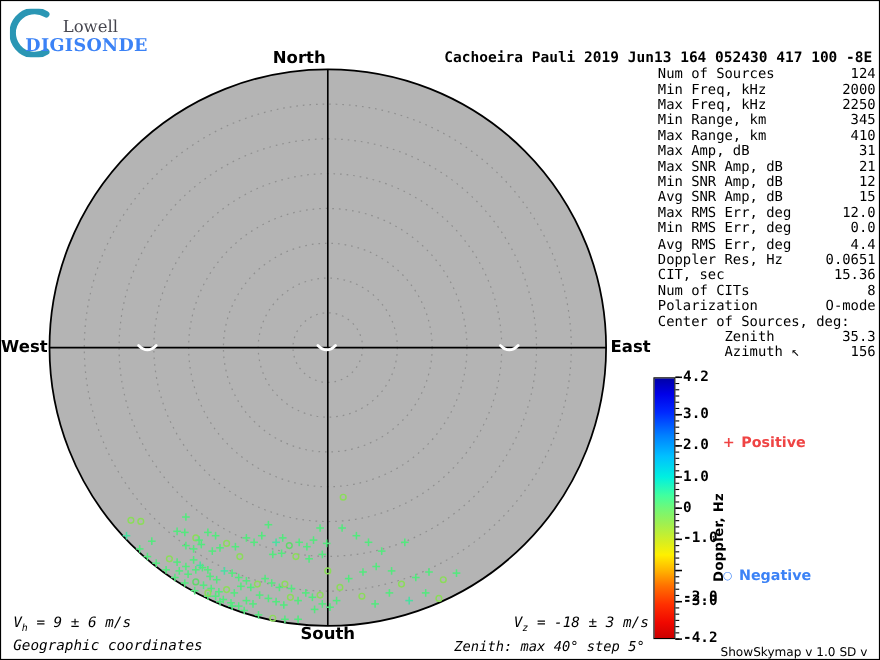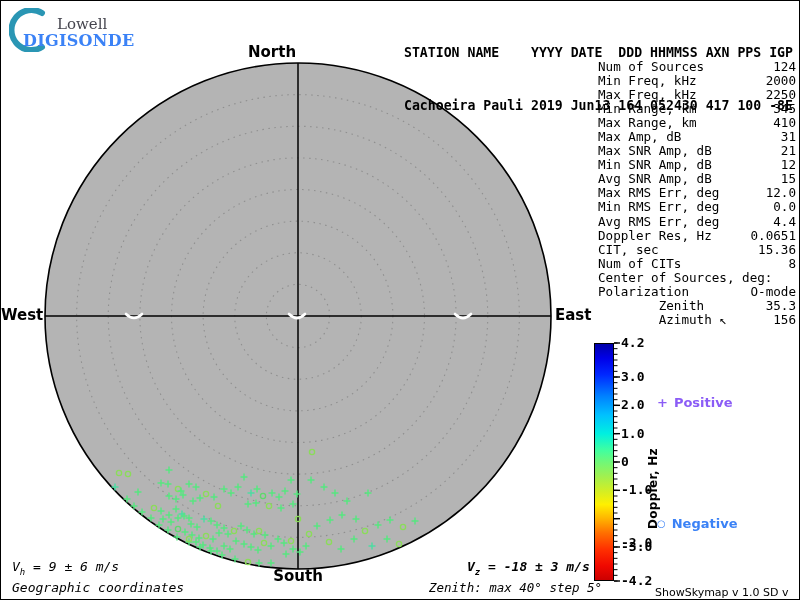--- a/index.html
+++ b/index.html
@@ -34,22 +34,22 @@
               text-align:center;letter-spacing:.3px;}
   .legend{font-family:"DejaVu Sans","Liberation Sans",sans-serif;font-weight:bold;font-size:13px;}
   .legend .sym{display:inline-block;margin-right:6px;font-weight:bold;}
   .pos{left:656px;top:394px;color:#1414cc;}
   .neg{left:656px;top:515px;color:#dd0000;}
   .neg .sym{font-size:10px;vertical-align:1px;}
   
   .foot-it{font-style:italic;font-size:12px;}
   .vh{left:11px;top:558px;font-size:13px;}
   .coords{left:11px;top:579px;font-size:13px;}
-  .vz{left:466px;top:558px;font-size:13px;font-weight:bold;}
-  .znote{left:428px;top:579px;font-size:12.5px;}
+  .vz{left:466px;top:558px;font-size:13px;}
+  .znote{left:412px;top:579px;font-size:12.5px;}
   .version{left:654px;top:585px;font-family:"DejaVu Sans","Liberation Sans",sans-serif;font-size:11px;}
   sub{font-size:9px;}
   svg.map{left:0;top:0;pointer-events:none;}
 </style>
 </head>
 <body>
 
 <div class="page">
 
   <svg class="map abs" width="800" height="600">
@@ -347,21 +347,20 @@
 
   <div class="abs logo">
     <svg width="40" height="44" viewBox="0 0 40 44">
       <path d="M33 5 A 20 20 0 1 0 33 39" fill="none" stroke="#2a96b4" stroke-width="6" stroke-linecap="round"></path>
     </svg>
     <span class="l1">Lowell</span>
     <span class="l2">DIGISONDE</span>
   </div>
 
   <div class="abs header">
-    <div>STATION NAME    YYYY DATE  DDD HHMMSS AXN PPS IGP</div>
     <div>Cachoeira Pauli 2019 Jun13 164 052430 417 100 -8E</div>
   </div>
 
   <div class="abs compass north">North</div>
   <div class="abs compass south">South</div>
   <div class="abs compass west">West</div>
   <div class="abs compass east">East</div>
 
   <div class="abs stats">
       <div class="stat-row"><span>Num of Sources</span><span>124</span></div>
@@ -372,29 +371,29 @@
       <div class="stat-row"><span>Max Amp, dB</span><span>31</span></div>
       <div class="stat-row"><span>Max SNR Amp, dB</span><span>21</span></div>
       <div class="stat-row"><span>Min SNR Amp, dB</span><span>12</span></div>
       <div class="stat-row"><span>Avg SNR Amp, dB</span><span>15</span></div>
       <div class="stat-row"><span>Max RMS Err, deg</span><span>12.0</span></div>
       <div class="stat-row"><span>Min RMS Err, deg</span><span>0.0</span></div>
       <div class="stat-row"><span>Avg RMS Err, deg</span><span>4.4</span></div>
       <div class="stat-row"><span>Doppler Res, Hz</span><span>0.0651</span></div>
       <div class="stat-row"><span>CIT, sec</span><span>15.36</span></div>
       <div class="stat-row"><span>Num of CITs</span><span>8</span></div>
+      <div class="stat-row"><span>Polarization</span><span>O-mode</span></div>
       <div class="stat-row"><span>Center of Sources, deg:</span><span></span></div>
-      <div class="stat-row"><span>Polarization</span><span>O-mode</span></div>
       <div class="stat-row"><span>        Zenith</span><span>35.3</span></div>
       <div class="stat-row"><span>        Azimuth ↖</span><span>156</span></div>
     </div>
 
   <div class="abs cbar" style="background: linear-gradient(rgb(0, 0, 168) 0%, rgb(0, 0, 232) 6%, rgb(0, 40, 255) 13%, rgb(0, 128, 255) 22%, rgb(0, 192, 255) 30%, rgb(0, 240, 224) 38%, rgb(64, 255, 160) 45%, rgb(112, 248, 120) 50%, rgb(160, 240, 80) 56%, rgb(216, 238, 32) 63%, rgb(255, 240, 0) 68%, rgb(255, 180, 0) 74%, rgb(255, 112, 0) 80%, rgb(255, 48, 0) 87%, rgb(240, 8, 0) 94%, rgb(204, 0, 0) 100%);"></div>
   <div class="abs cbar-title">Doppler, Hz</div>
-  <div class="abs legend pos" style="color: #8b5cf6;">
+  <div class="abs legend pos" style="color: #ef4444;">
     <span class="sym">+</span><span>Positive</span>
   </div>
   <div class="abs legend neg" style="color: #3b82f6;">
     <span class="sym">○</span><span>Negative</span>
   </div>
 
   <div class="abs foot-it vh">
     <span>V</span><sub>h</sub><span> = 9 ± 6 m/s</span>
   </div>
   <div class="abs foot-it coords">Geographic coordinates</div>

